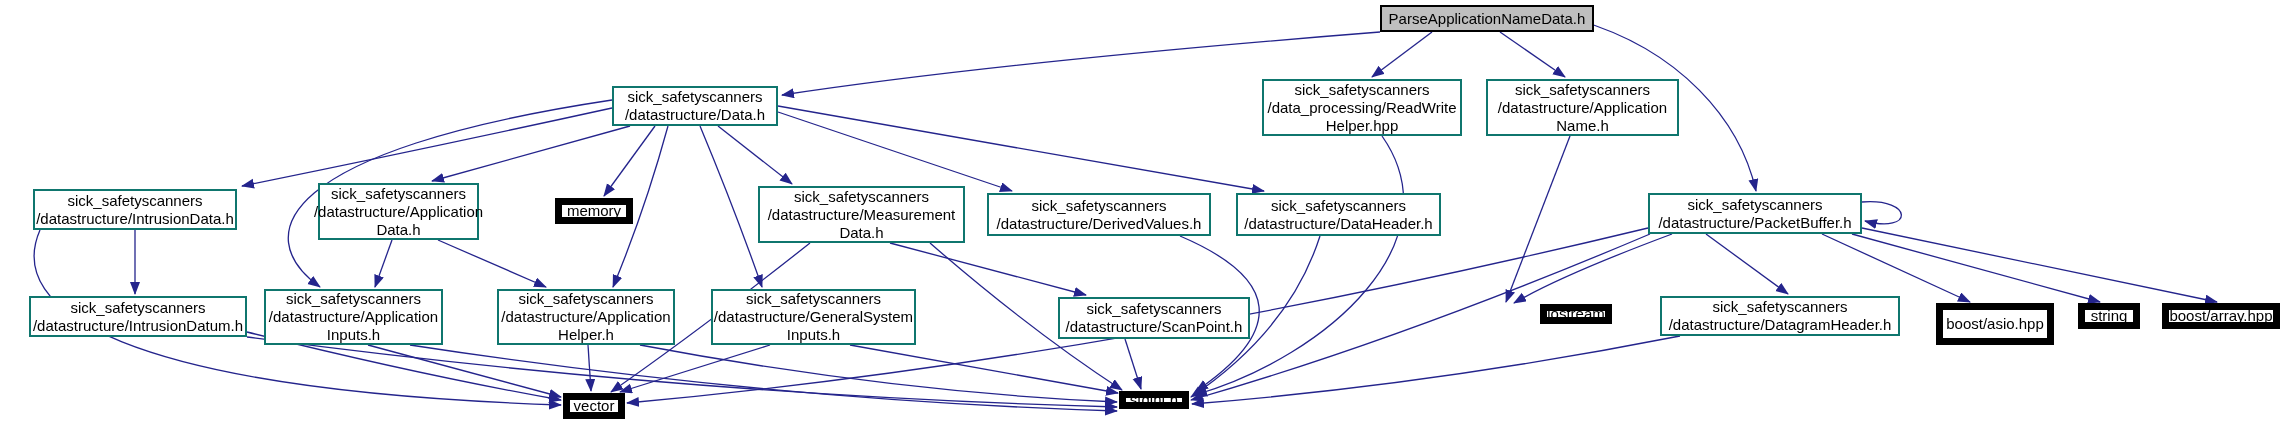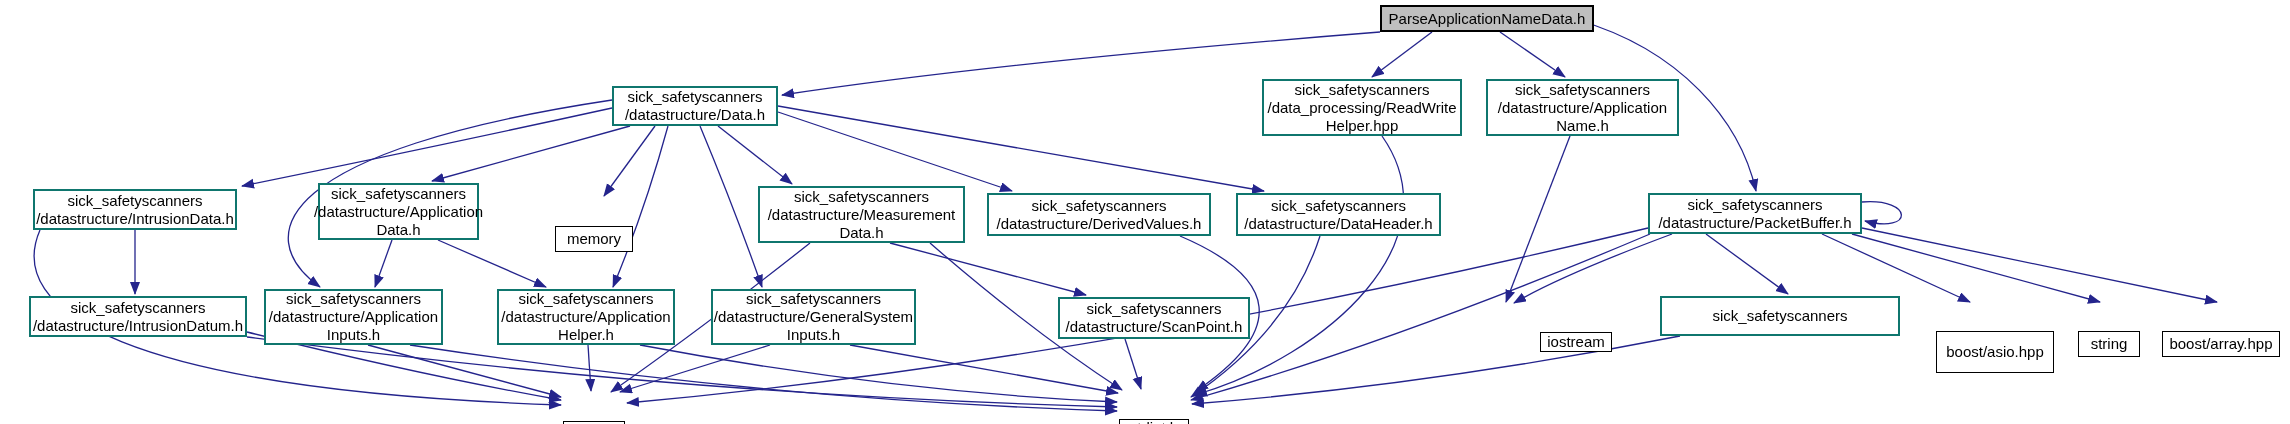--- a/index.html
+++ b/index.html
@@ -20,21 +20,21 @@
     align-items:center;
     justify-content:center;
     text-align:center;
     font-size:15px;
     line-height:18px;
     color:#000000;
     white-space:nowrap;
     z-index:2;
   }
   .node.internal{border:2px solid #0f766e;cursor:pointer;}
-  .node.system{border:1px solid #000000;margin-top:28px;}
+  .node.system{border:7px solid #000000;}
   .node.root{border:2px solid #000000;background:#bfbfbf;font-weight:400;}
   .node span{display:block;}
 </style>
 </head>
 <body>
 
 <div id="canvas">
   <svg id="edge-layer" width="2290" height="424" viewBox="0 0 2290 424" xmlns="http://www.w3.org/2000/svg">
     <defs>
       <marker id="arrow" markerUnits="userSpaceOnUse" markerWidth="14" markerHeight="12" refX="12" refY="5" orient="auto">
@@ -153,20 +153,21 @@
     </div>
     <div class="node internal" style="left: 1058px; top: 297px; width: 192px; height: 42px;">
       <span>sick_safetyscanners</span>
       <span>/datastructure/ScanPoint.h</span>
     </div>
     <div class="node system" style="left: 1540px; top: 304px; width: 72px; height: 20px;">
       <span>iostream</span>
     </div>
     <div class="node internal" style="left: 1660px; top: 296px; width: 240px; height: 40px;">
       <span>sick_safetyscanners</span>
+      <span>/datastructure/DatagramHeader.h</span>
     </div>
     <div class="node system" style="left: 1936px; top: 303px; width: 118px; height: 42px;">
       <span>boost/asio.hpp</span>
     </div>
     <div class="node system" style="left: 2078px; top: 303px; width: 62px; height: 26px;">
       <span>string</span>
     </div>
     <div class="node system" style="left: 2162px; top: 303px; width: 118px; height: 26px; align-items: center;">
       <span>boost/array.hpp</span>
     </div>

